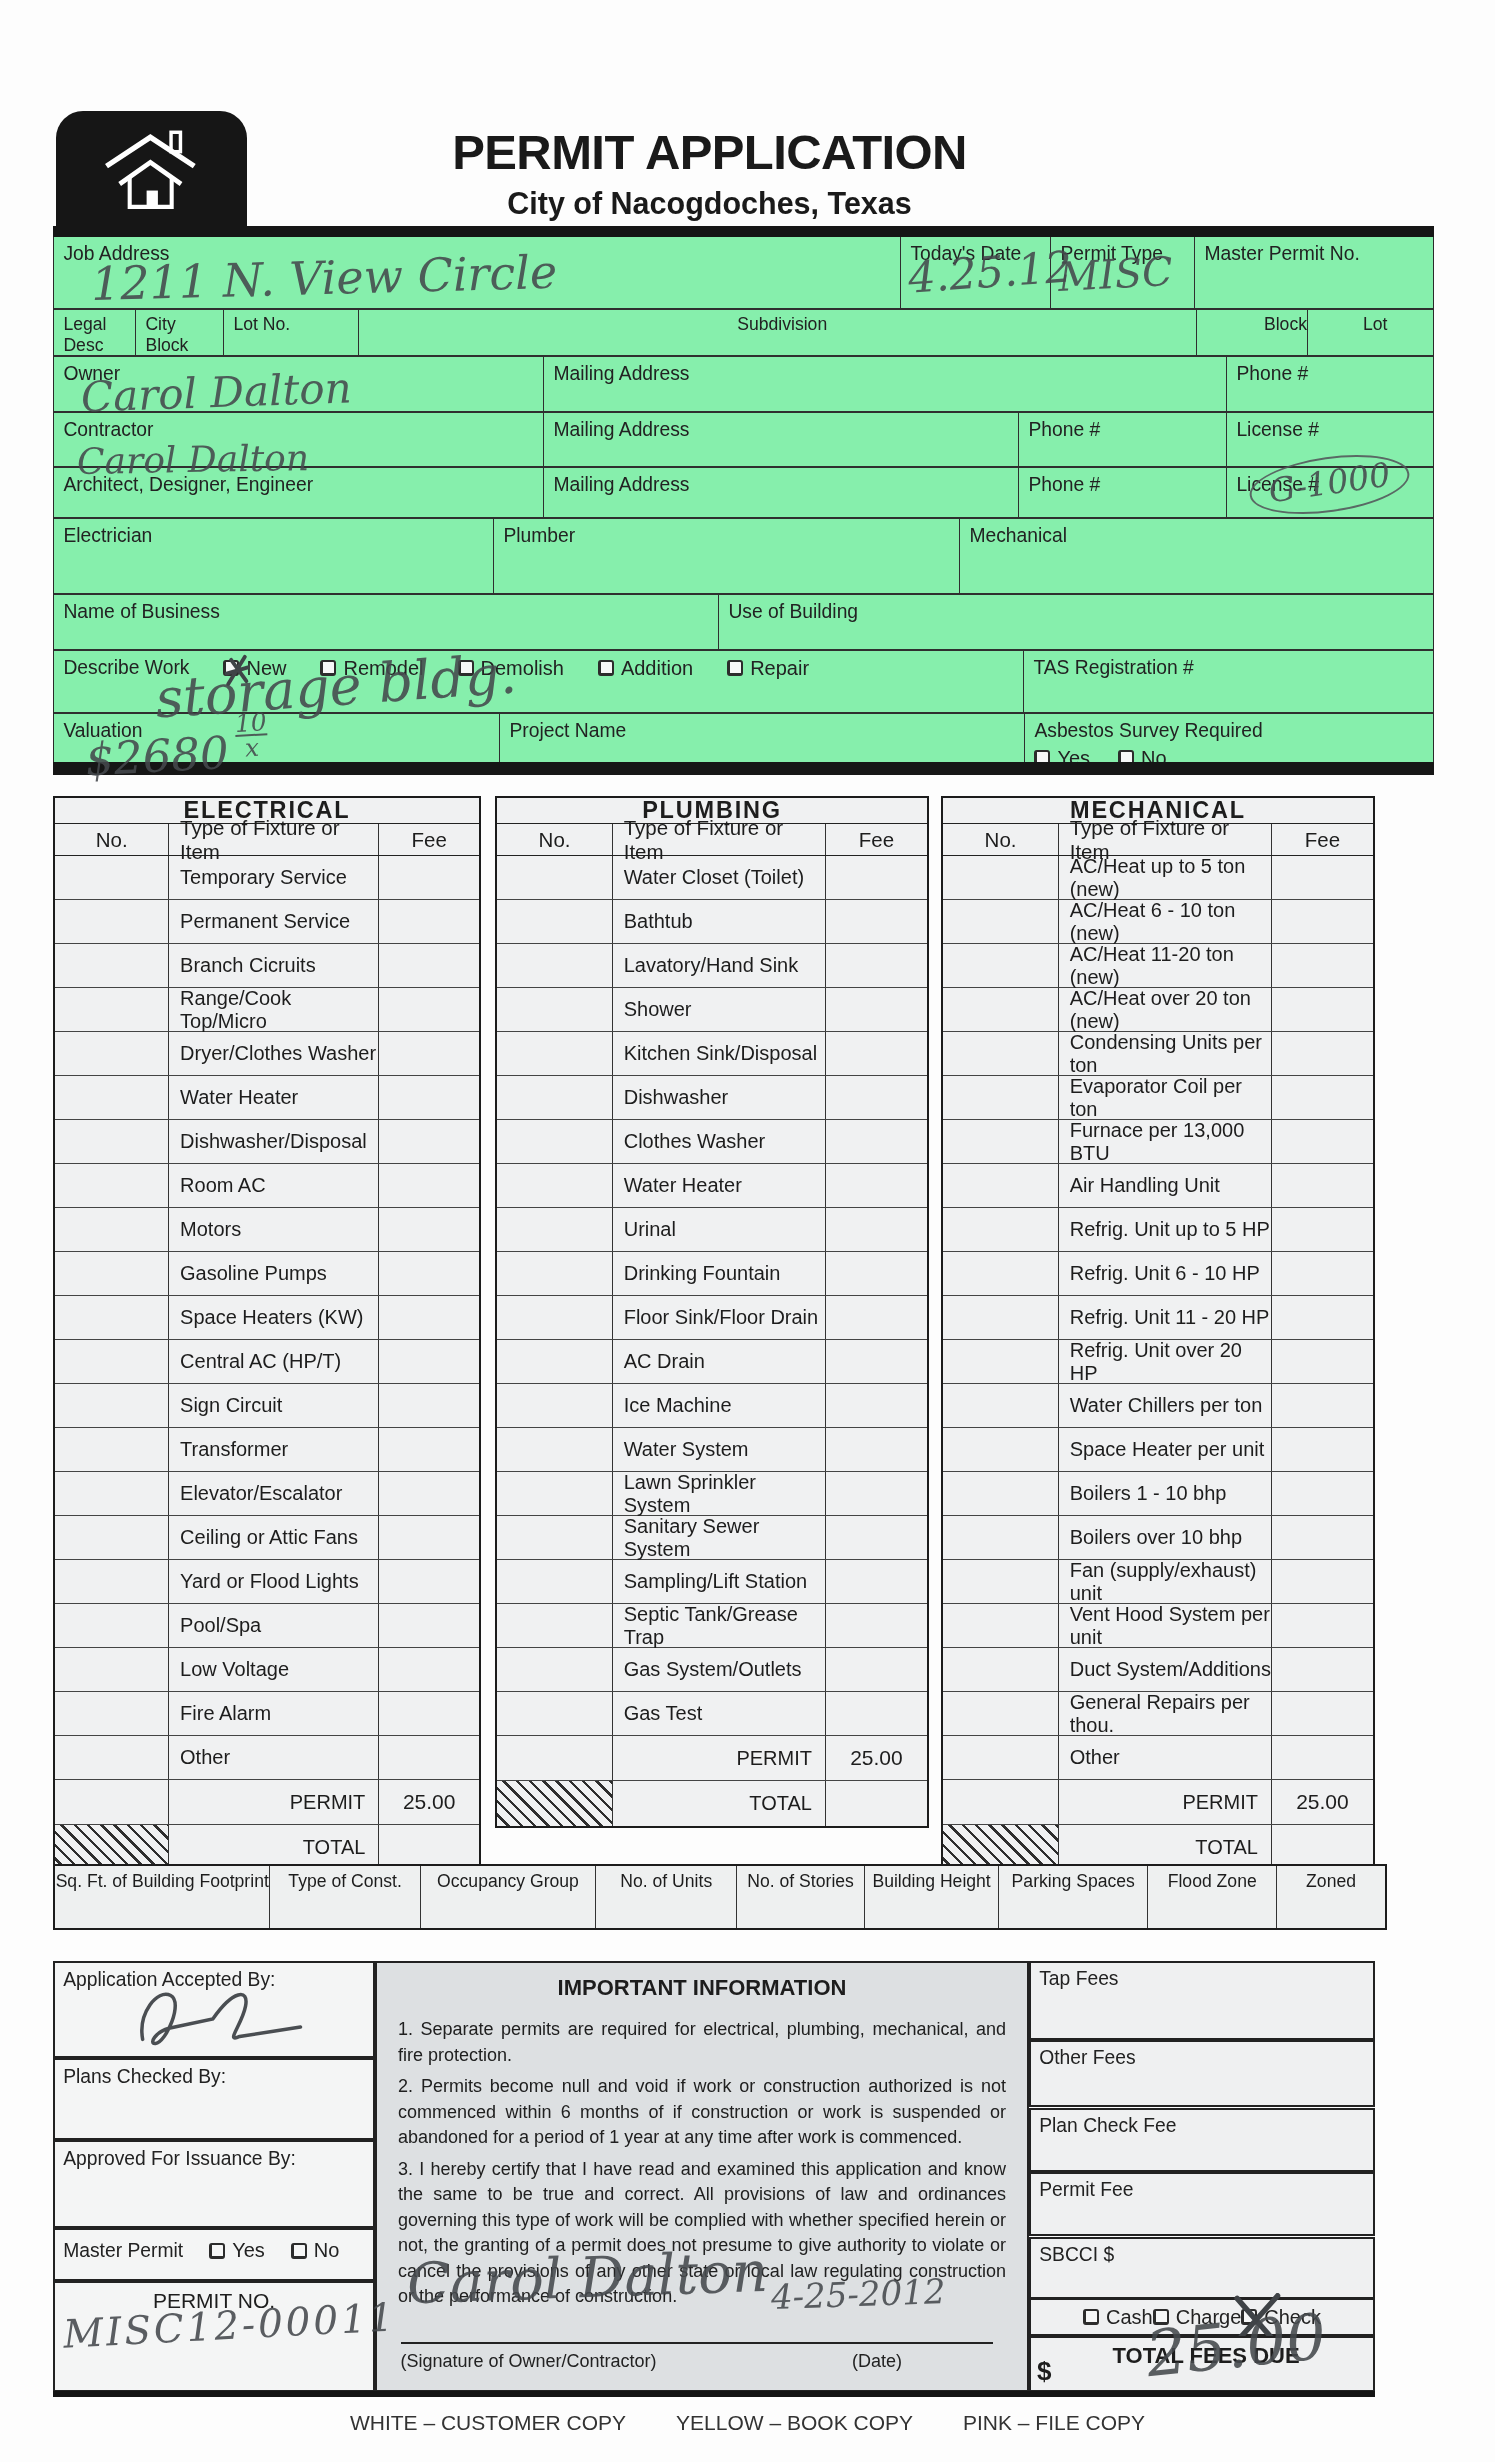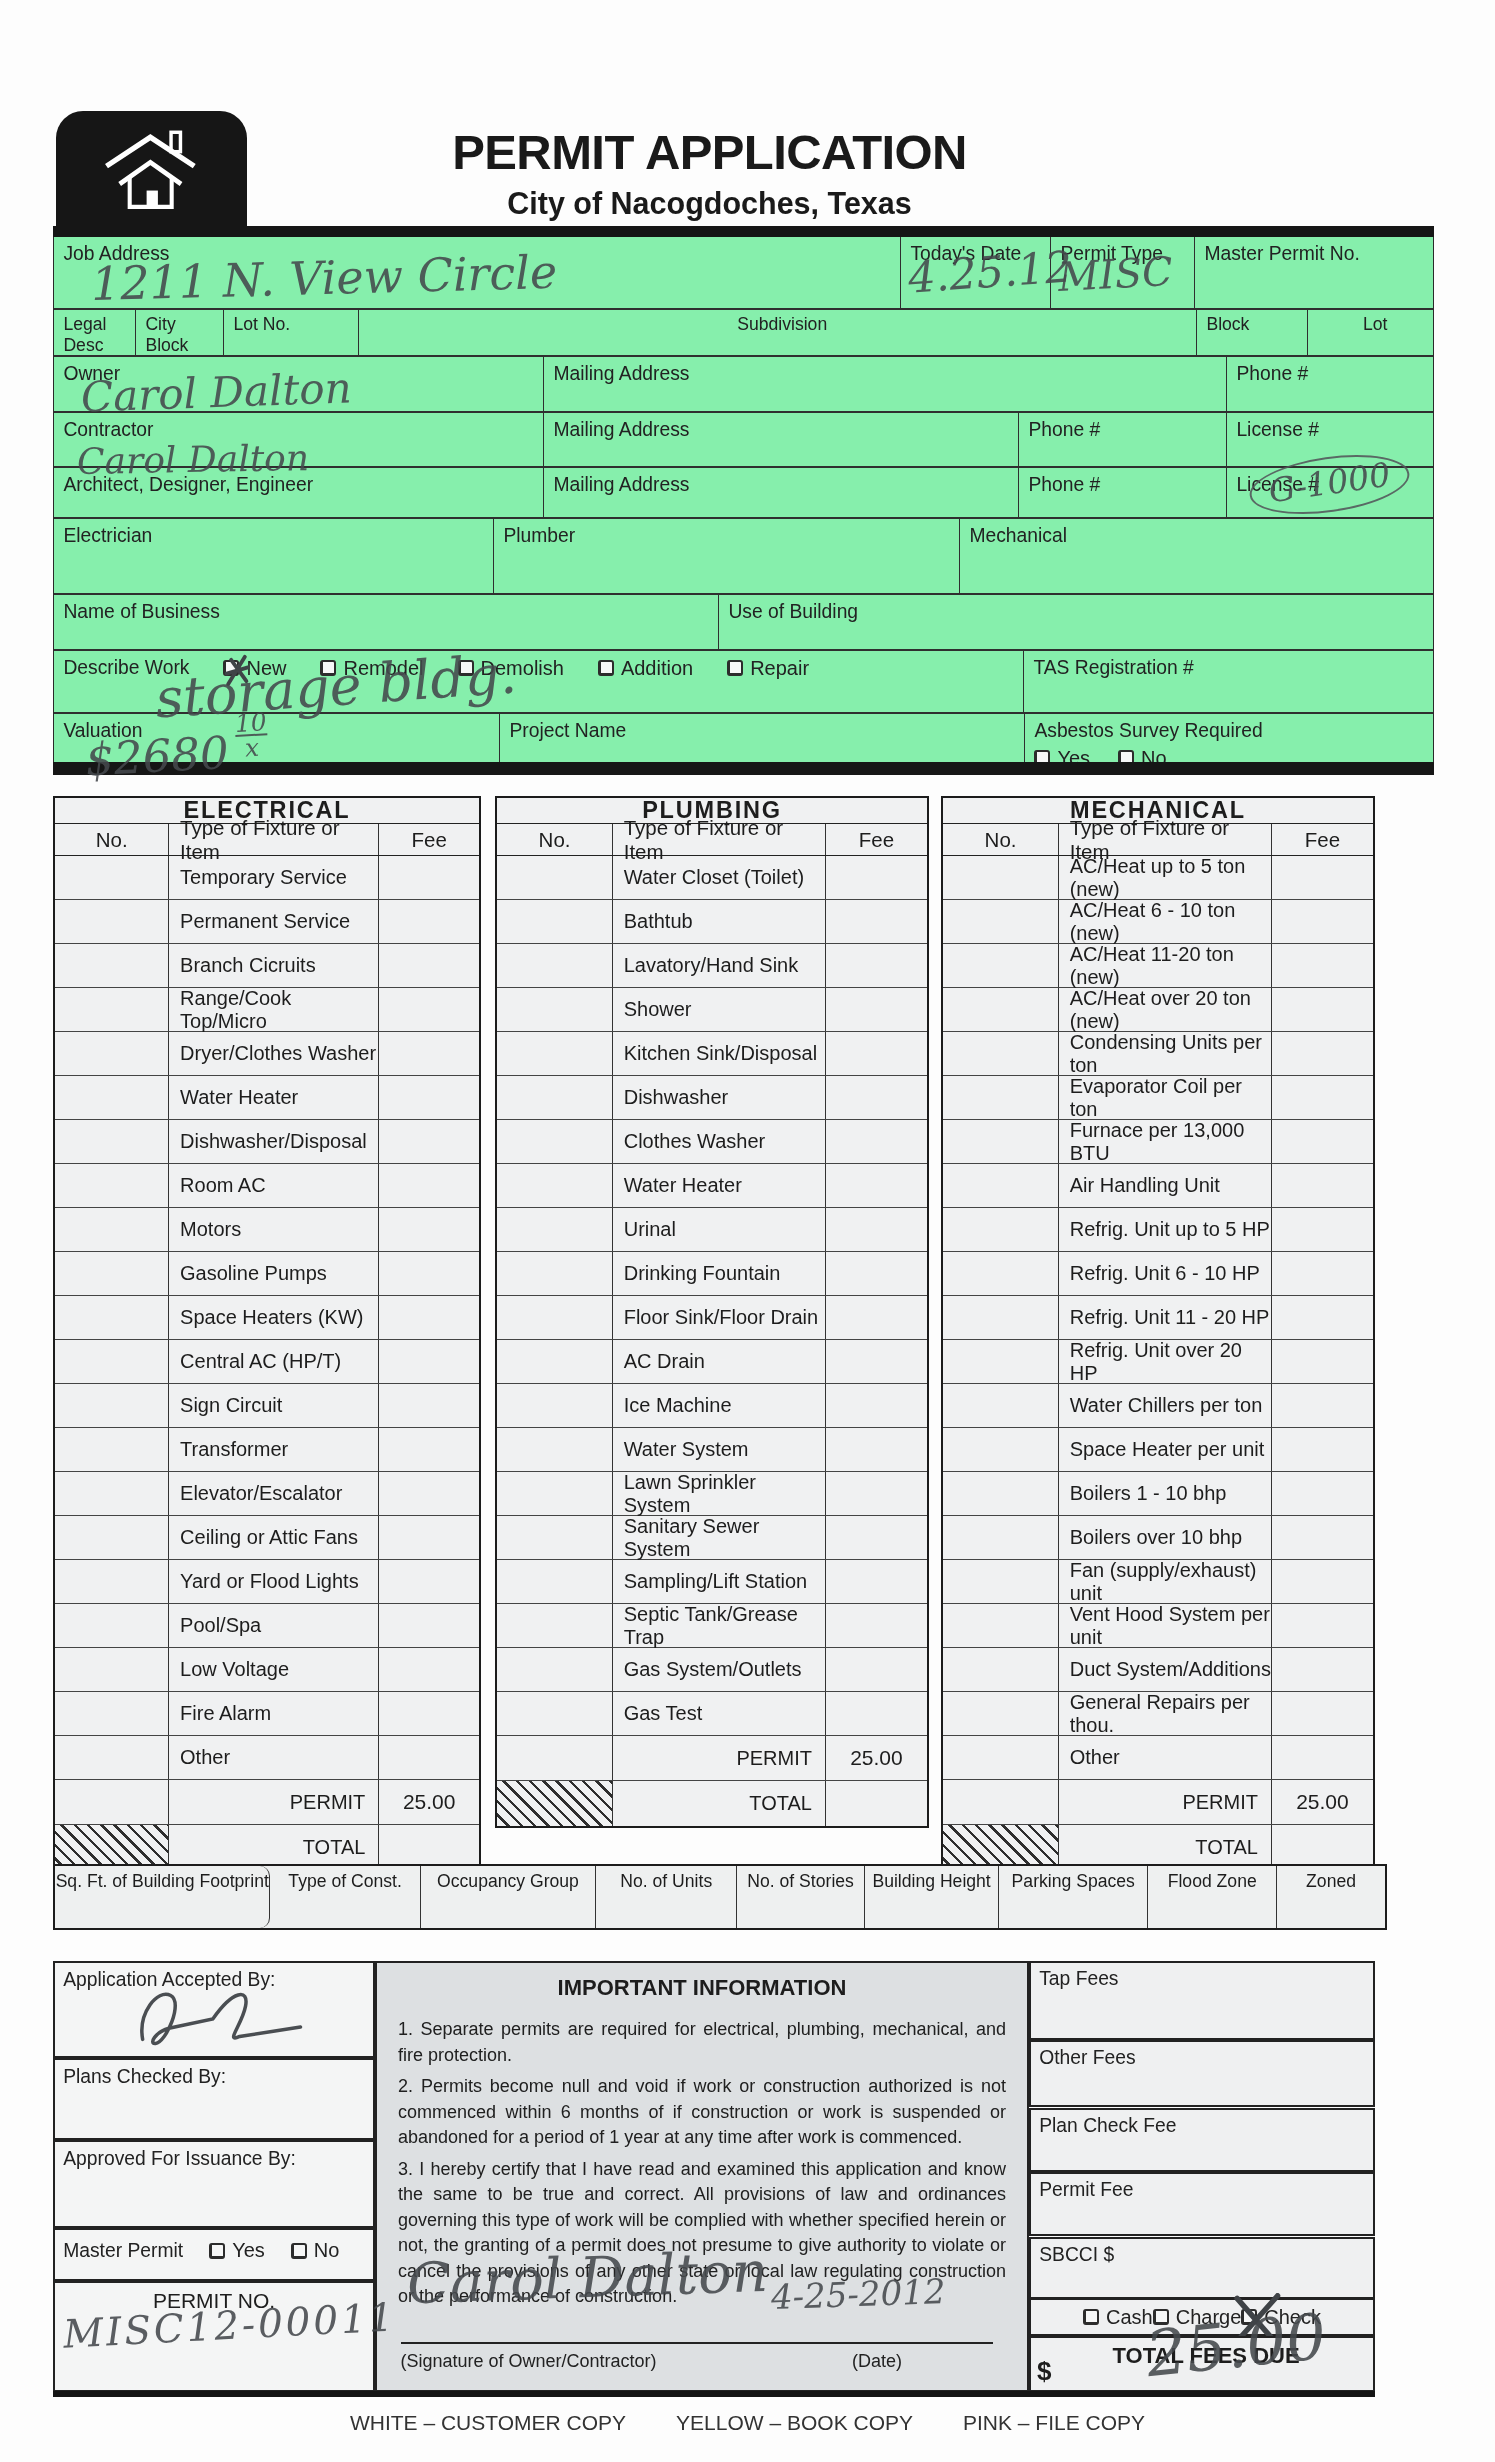--- a/index.html
+++ b/index.html
@@ -101,21 +101,21 @@
       <div class="tf-cell" style="width:847px;"><span class="lbl">Job Address</span></div>
       <div class="tf-cell" style="width:150px;"><span class="lbl">Today's Date</span></div>
       <div class="tf-cell" style="width:144px;"><span class="lbl">Permit Type</span></div>
       <div class="tf-cell" style="flex:1;"><span class="lbl">Master Permit No.</span></div>
     </div>
     <div class="tf-row" style="height:47px;">
       <div class="tf-cell" style="width:82px;padding-top:3.5px;"><span class="lbl lbl-sm">Legal Desc</span></div>
       <div class="tf-cell" style="width:88px;padding-top:3.5px;"><span class="lbl lbl-sm">City Block</span></div>
       <div class="tf-cell" style="width:135px;padding-top:3.5px;"><span class="lbl lbl-sm">Lot No.</span></div>
       <div class="tf-cell" style="width:838px;padding-top:3.5px;text-align:center;"><span class="lbl lbl-sm">Subdivision</span></div>
-      <div class="tf-cell" style="width:111px;padding-top:3.5px;text-align:left;"><span class="lbl lbl-sm">Block</span></div>
+      <div class="tf-cell" style="width:111px;padding-top:3.5px;text-align:right;"><span class="lbl lbl-sm">Block</span></div>
       <div class="tf-cell" style="flex:1;padding-top:3.5px;text-align:center;"><span class="lbl lbl-sm">Lot</span></div>
     </div>
     <div class="tf-row" style="height:56px;">
       <div class="tf-cell" style="width:490px;"><span class="lbl">Owner</span></div>
       <div class="tf-cell" style="width:683px;"><span class="lbl">Mailing Address</span></div>
       <div class="tf-cell" style="flex:1;"><span class="lbl">Phone #</span></div>
     </div>
     <div class="tf-row" style="height:55px;">
       <div class="tf-cell" style="width:490px;"><span class="lbl">Contractor</span></div>
       <div class="tf-cell" style="width:475px;"><span class="lbl">Mailing Address</span></div>
@@ -550,21 +550,21 @@
         <div class="c-fee" style="font-size: 21px;">25.00</div>
       </div>
       <div class="ft-row sumrow">
         <div class="c-no hatch"></div>
         <div class="c-type right">TOTAL</div>
         <div class="c-fee"></div>
       </div>
     </div>
 
   <div id="strip" class="strip">
-      <div class="strip-cell" style="width: 16.2%; border-radius: 10px;">Sq. Ft. of Building Footprint</div>
+      <div class="strip-cell" style="width: 16.2%;">Sq. Ft. of Building Footprint</div>
       <div class="strip-cell" style="width: 11.3%;">Type of Const.</div>
       <div class="strip-cell" style="width: 13.2%;">Occupancy Group</div>
       <div class="strip-cell" style="width: 10.6%;">No. of Units</div>
       <div class="strip-cell" style="width: 9.6%;">No. of Stories</div>
       <div class="strip-cell" style="width: 10.1%;">Building Height</div>
       <div class="strip-cell" style="width: 11.2%;">Parking Spaces</div>
       <div class="strip-cell" style="width: 9.7%;">Flood Zone</div>
       <div class="strip-cell" style="width: 8.1%;">Zoned</div>
     </div>
 

